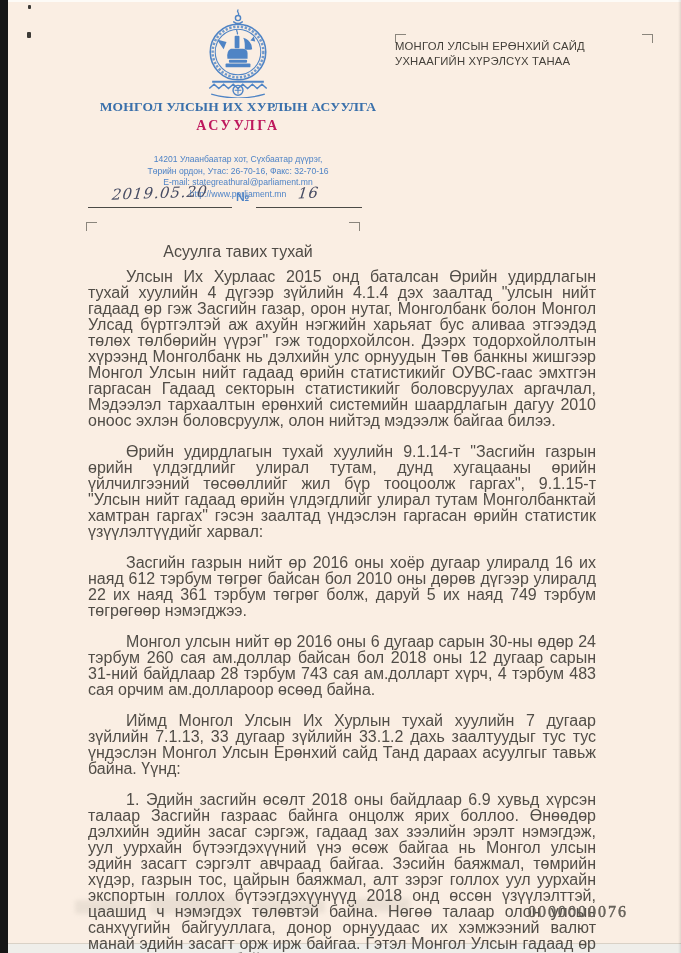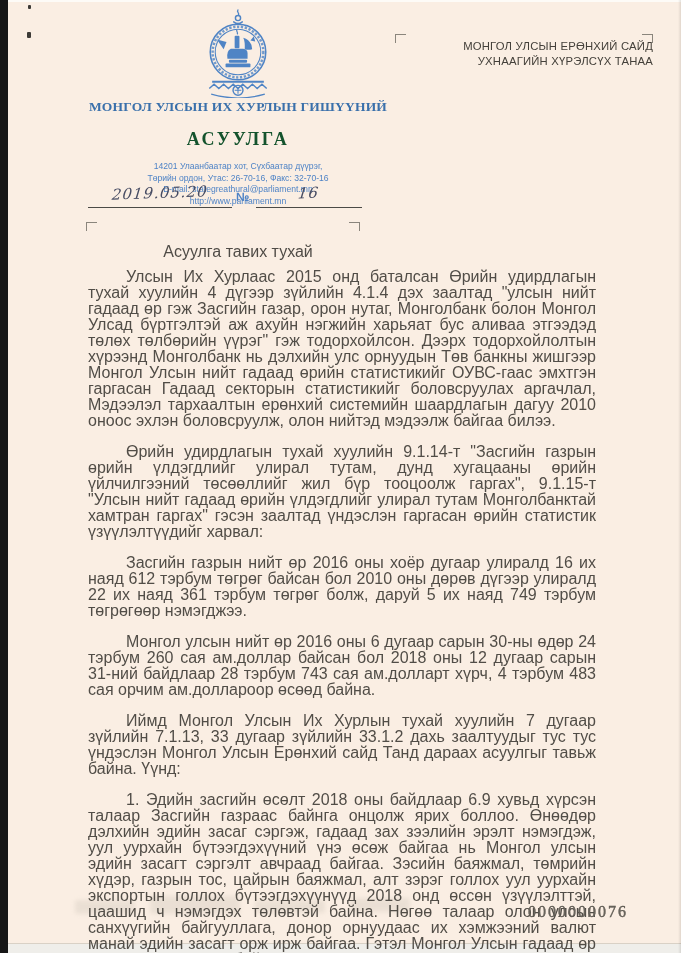--- a/index.html
+++ b/index.html
@@ -24,23 +24,23 @@
 
   
   .letterhead { position:absolute; left:88px; top:8px; width:300px; text-align:center; }
   .emblem { display:block; margin:0 auto 1px auto; }
   .org-name {
     font-family:"Liberation Serif", serif; font-weight:700;
     font-size:13.5px; letter-spacing:.2px; color:#3a70ab; white-space:nowrap;
   }
   .doc-type {
     font-family:"Liberation Serif", serif; font-weight:700;
-    font-size:18px; letter-spacing:2.5px; color:#14532d; margin-top:14px;
+    font-size:14px; letter-spacing:2.5px; color:#be185d; margin-top:3px;
   }
-  .address { margin-top:11px; font-size:8.6px; line-height:11.6px; color:#4e83c6; }
+  .address { margin-top:20px; font-size:8.6px; line-height:11.6px; color:#4e83c6; }
 
   
   .date-row { position:absolute; left:88px; top:184px; width:274px; height:24px; }
   .date-underline, .num-underline {
     position:absolute; bottom:0; height:24px; border-bottom:1.6px solid #4b4a46; text-align:center;
   }
   .date-underline { left:0;   width:144px; }
   .num-underline  { left:168px; width:106px; }
   .handwriting {
     display:inline-block; font-family:"DejaVu Serif", serif; font-style:italic;
@@ -53,21 +53,21 @@
   .bk-tl { border-left:1.6px solid #8a857c; border-top:1.6px solid #8a857c; }
   .bk-tr { border-right:1.6px solid #8a857c; border-top:1.6px solid #8a857c; }
   .addr-bk-l { left:86px;  top:222px; }
   .addr-bk-r { left:349px; top:222px; }
 
   
   .recipient { position:absolute; left:395px; top:34px; width:258px; height:44px; }
   .recipient .bk-tl { left:0; top:0; }
   .recipient .bk-tr { right:0; top:0; }
   .recipient-text {
-    padding-top:5px; text-align:right; color:#44403a;
+    padding-top:5px; text-align:left; color:#44403a;
     font-size:11.3px; line-height:15px; letter-spacing:.2px;
   }
 
   
   .doc-title {
     position:absolute; left:88px; top:243px; width:300px; text-align:center;
     font-size:16px; color:#4f4b46;
   }
   .doc-body {
     position:absolute; left:88px; top:269px; width:508px;
@@ -119,21 +119,21 @@
       </g>
       <path d="M39 22.5 c-1.6 2 1.6 2.6 .2 5" stroke="#4f84c5" stroke-width="1.3" fill="none"></path>
       <g stroke="#4f84c5" fill="none">
         <path d="M13 77 h54" stroke-width="2.2"></path>
         <path d="M10 84 l5 -4.5 5 4.5 5 -4.5 5 4.5 5 -4.5 5 4.5 5 -4.5 5 4.5 5 -4.5 5 4.5 5 -4.5 5 4.5" stroke-width="1.5"></path>
         <circle cx="40" cy="86" r="5.2" stroke-width="1.5"></circle>
         <path d="M36.5 86 h7 M40 82.5 v7" stroke-width="1.1"></path>
         <path d="M12 90 q14 4 28 4 q14 0 28 -4" stroke-width="1.3"></path>
       </g>
     </svg>
-    <div class="org-name">МОНГОЛ УЛСЫН ИХ ХУРЛЫН ГИШҮҮНИЙ</div>
+    <div class="org-name">МОНГОЛ УЛСЫН ИХ ХУРЛЫН АСУУЛГА</div>
     <div class="doc-type">АСУУЛГА</div>
     <div class="address">
       <div>14201 Улаанбаатар хот, Сүхбаатар дүүрэг,</div>
       <div>Төрийн ордон, Утас: 26-70-16, Факс: 32-70-16</div>
       <div>E-mail: stategreathural@parliament.mn</div>
       <div>http://www.parliament.mn</div>
     </div>
   </div>
 
   <div class="date-row">

